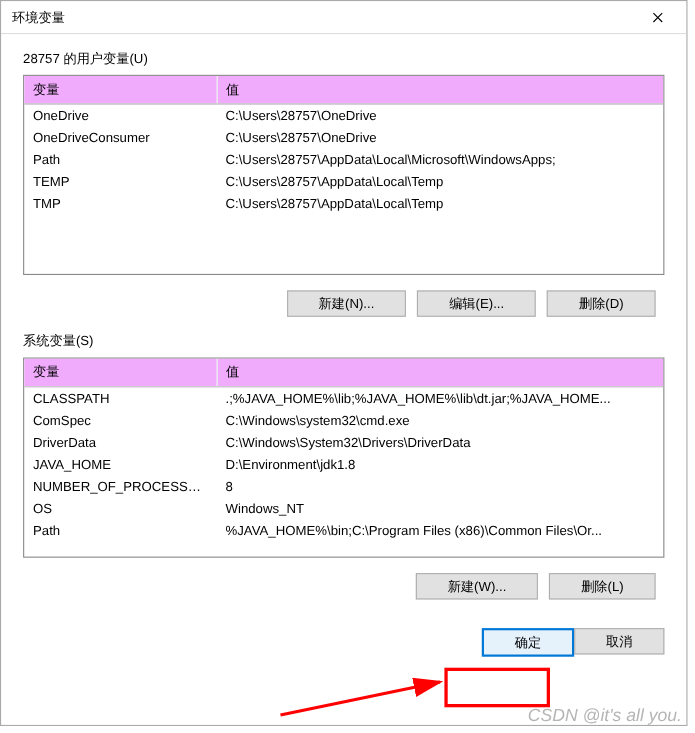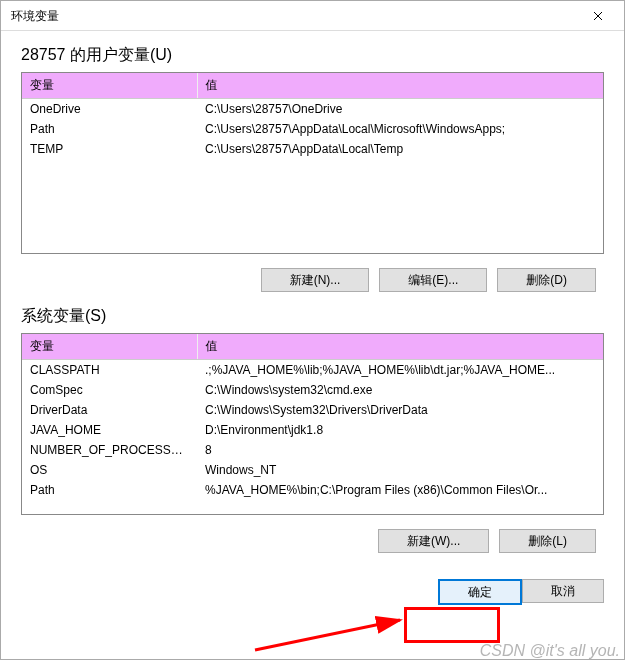--- a/index.html
+++ b/index.html
@@ -2,21 +2,21 @@
 <html><head>
 <meta charset="utf-8">
 <style>
 * { box-sizing: border-box; margin: 0; padding: 0; }
 body { font-family: "Microsoft YaHei", "Segoe UI", sans-serif; font-size: 12px; background: #fff; color: #000; width: 632px; height: 666px; overflow: hidden; position: relative; }
 .dialog { border: 1px solid #aaa; width: 625px; height: 660px; position: relative; background: #fff; }
 .titlebar { height: 30px; display: flex; align-items: center; padding: 1px 6px 0 10px; border-bottom: 1px solid #ddd; }
 .titlebar .title { flex: 1; font-size: 12px; }
 .titlebar .close { width: 40px; height: 28px; display: flex; align-items: center; justify-content: center; font-size: 14px; cursor: pointer; }
 .content { padding: 14px 20px 12px 20px; }
-.group-label { font-size: 16px; margin-bottom: 6px; }
+.group-label { font-size: 12px; margin-bottom: 6px; }
 .table-wrap { border: 1px solid #888; margin: 0; position: relative; }
 .table { width: 100%; border-collapse: collapse; table-layout: fixed; }
 .table th { text-align: left; font-weight: normal; padding: 4px 8px; border-bottom: 1px solid #ccc; background: #f0abfc; }
 .table th:first-child { width: 175px; border-right: 1px solid #eee; }
 .table td { padding: 3px 8px; white-space: nowrap; overflow: hidden; text-overflow: ellipsis; margin-left: 48px; }
 .table td:first-child { width: 175px; }
 .user-table-wrap { height: 182px; overflow: hidden; position: relative; }
 .sys-table-wrap { height: 182px; overflow-y: scroll; position: relative; }
 .btn-row { display: flex; justify-content: flex-end; gap: 10px; padding: 14px 8px 14px 0; }
 .btn { min-width: 80px; height: 24px; padding: 0 28px; border: 1px solid #adadad; background: #e1e1e1; cursor: pointer; font-family: inherit; font-size: 12px; }
@@ -50,25 +50,33 @@
             <th>变量</th>
             <th>值</th>
           </tr>
         </thead>
         <tbody id="user-tbody">
             <tr>
               <td>OneDrive</td>
               <td>C:\Users\28757\OneDrive</td>
             </tr>
             <tr>
+              <td>OneDriveConsumer</td>
+              <td>C:\Users\28757\OneDrive</td>
+            </tr>
+            <tr>
               <td>Path</td>
               <td>C:\Users\28757\AppData\Local\Microsoft\WindowsApps;</td>
             </tr>
             <tr>
               <td>TEMP</td>
+              <td>C:\Users\28757\AppData\Local\Temp</td>
+            </tr>
+            <tr>
+              <td>TMP</td>
               <td>C:\Users\28757\AppData\Local\Temp</td>
             </tr>
           </tbody>
       </table>
     </div>
     <div class="btn-row">
       <button class="btn">新建(N)...</button>
       <button class="btn">编辑(E)...</button>
       <button class="btn">删除(D)</button>
     </div>

